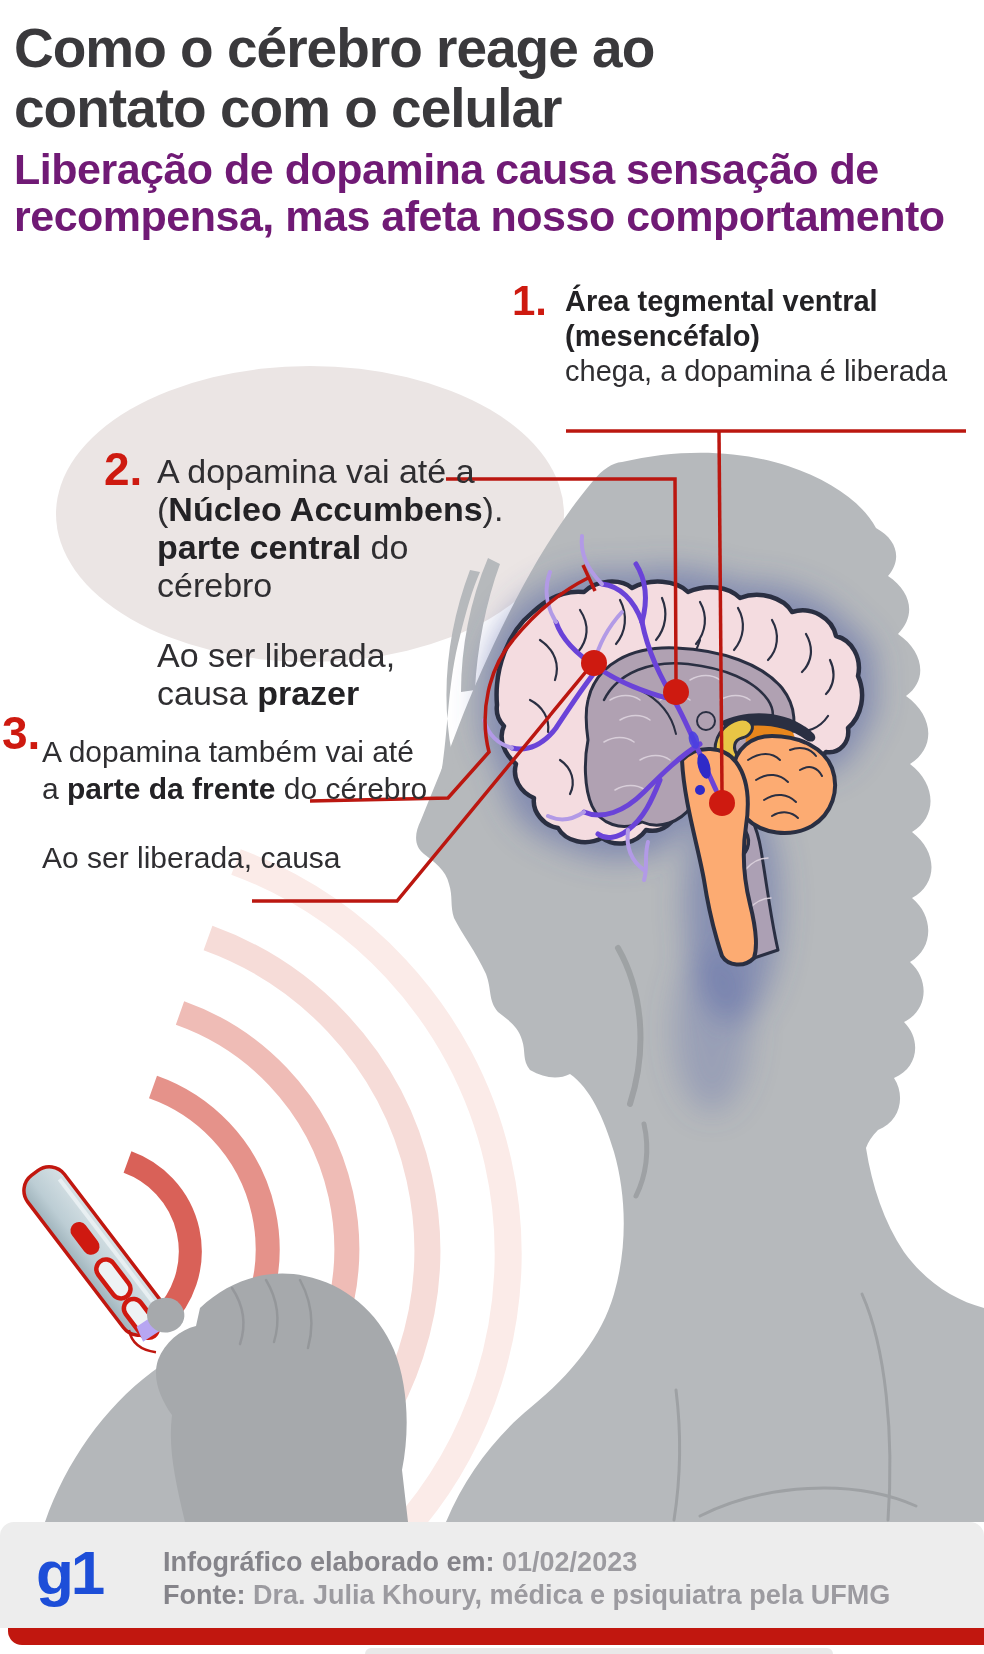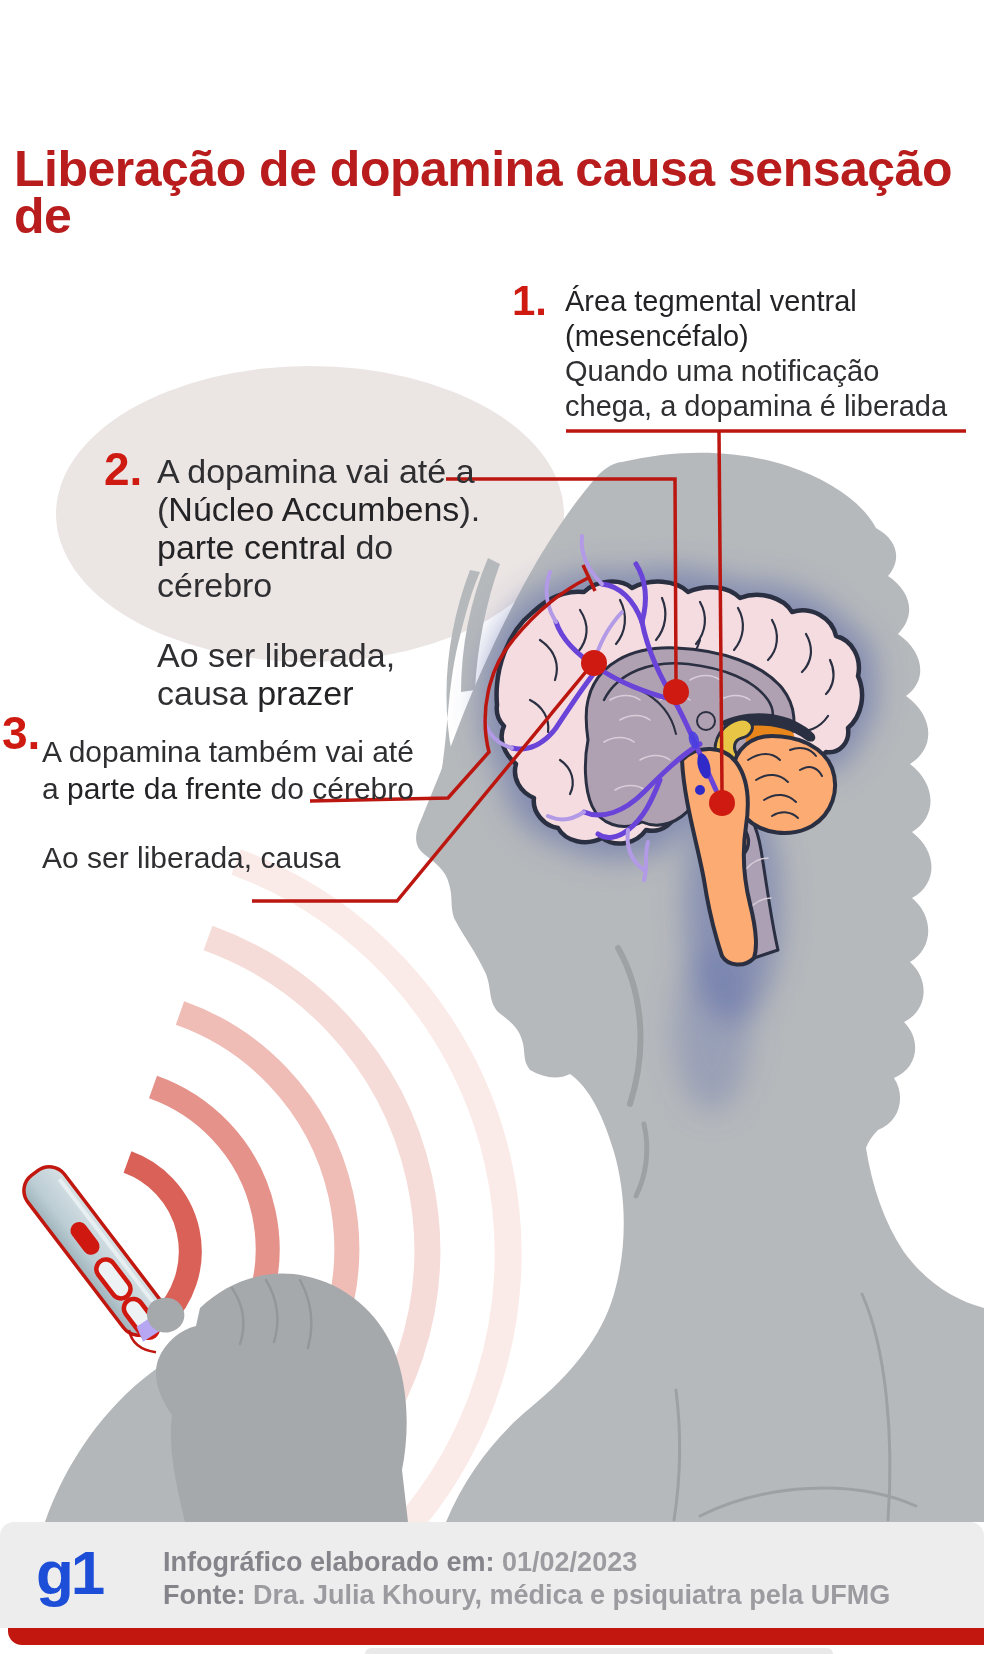--- a/index.html
+++ b/index.html
@@ -2,26 +2,26 @@
 <html><head>
 <meta charset="utf-8">
 <style>
   html,body{margin:0;padding:0;background:#fff;}
   #stage{position:relative;width:984px;height:1654px;overflow:hidden;background:#ffffff;
          font-family:"Liberation Sans",sans-serif;}
   #figure-svg{position:absolute;left:0;top:0;}
   .txt{position:absolute;color:#2f2e31;}
   
   .title{left:14px;top:18px;font-size:55px;line-height:60px;font-weight:800;color:#3a393c;letter-spacing:-1px;}
-  .subtitle{left:14px;top:146px;font-size:50px;line-height:47px;font-weight:700;color:#b91c1c;letter-spacing:-0.5px;}
+  .subtitle{left:14px;top:146px;font-size:43px;line-height:47px;font-weight:700;color:#701a75;letter-spacing:-0.5px;}
   
   .ann{position:absolute;}
   .ann .num{position:absolute;font-weight:800;color:#ce1a10;font-size:46px;line-height:46px;}
   .ann .body{position:absolute;font-size:29px;color:#2f2e31;}
-  .ann .body .b{font-weight:400;color:#232225;}
+  .ann .body .b{font-weight:700;color:#232225;}
   .ann .body .gap{height:32px;}
   #ann-1 .num{left:512px;top:278px;font-size:42px;}
   #ann-1 .body{left:565px;top:284px;line-height:35px;width:420px;}
   #ann-1 .body .b{ }
   #ann-2 .num{left:104px;top:446px;}
   #ann-2 .body{left:157px;top:452px;line-height:38px;font-size:34px;width:360px;}
   #ann-3 .num{left:2px;top:710px;}
   #ann-3 .body{left:42px;top:716px;line-height:37px;font-size:30px;width:430px;margin-top:17px;}
   
   .footer-box{position:absolute;left:0;top:1522px;width:984px;height:106px;background:#ededed;border-radius:14px 14px 0 0;}
@@ -253,30 +253,34 @@
       <path d="M 252,901 L 397,901 L 589,668"></path>
     </g>
 
     <g fill="#ce1a10">
       <circle cx="594" cy="663" r="13"></circle>
       <circle cx="676" cy="692" r="13"></circle>
       <circle cx="722" cy="803" r="13"></circle>
     </g>
   </svg>
 
+  <div class="txt title">
+    <div>Como o cérebro reage ao</div>
+    <div>contato com o celular</div>
+  </div>
   <div class="txt subtitle">
     <div>Liberação de dopamina causa sensação de</div>
+    <div>recompensa, mas afeta nosso comportamento</div>
   </div>
 
   <div id="ann-1" class="ann">
     <div class="num">1.</div>
     <div class="body">
         <div><span class="b">Área tegmental ventral</span></div>
         <div><span class="b">(mesencéfalo)</span></div>
-        <div><span>Quando uma notificação</span></div>
         <div><span>chega, a dopamina é liberada</span></div>
       </div>
   </div>
   <div id="ann-2" class="ann">
     <div class="num">2.</div>
     <div class="body">
         <div><span>A dopamina vai até a</span></div>
         <div><span>(</span><span class="b">Núcleo Accumbens</span><span>).</span></div>
         <div><span class="b">parte central</span><span> do cérebro</span></div>
         <div class="gap"></div>

